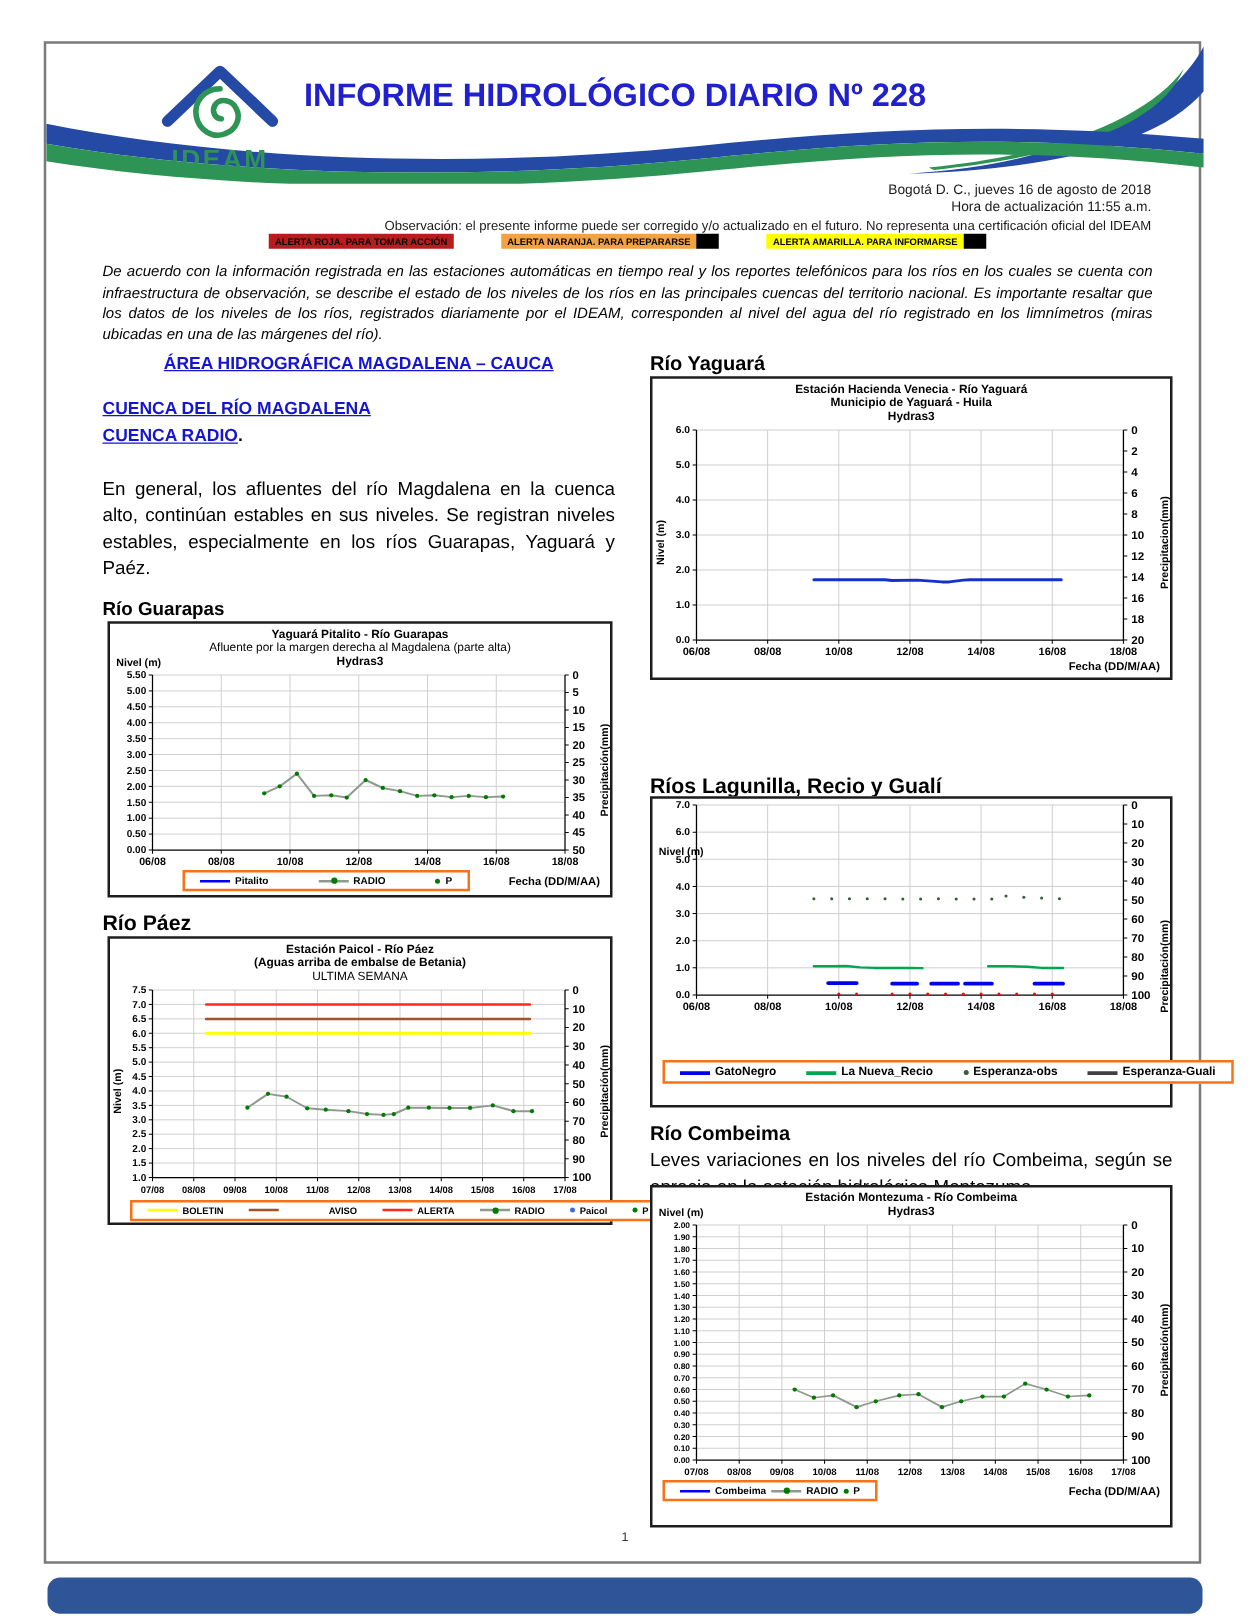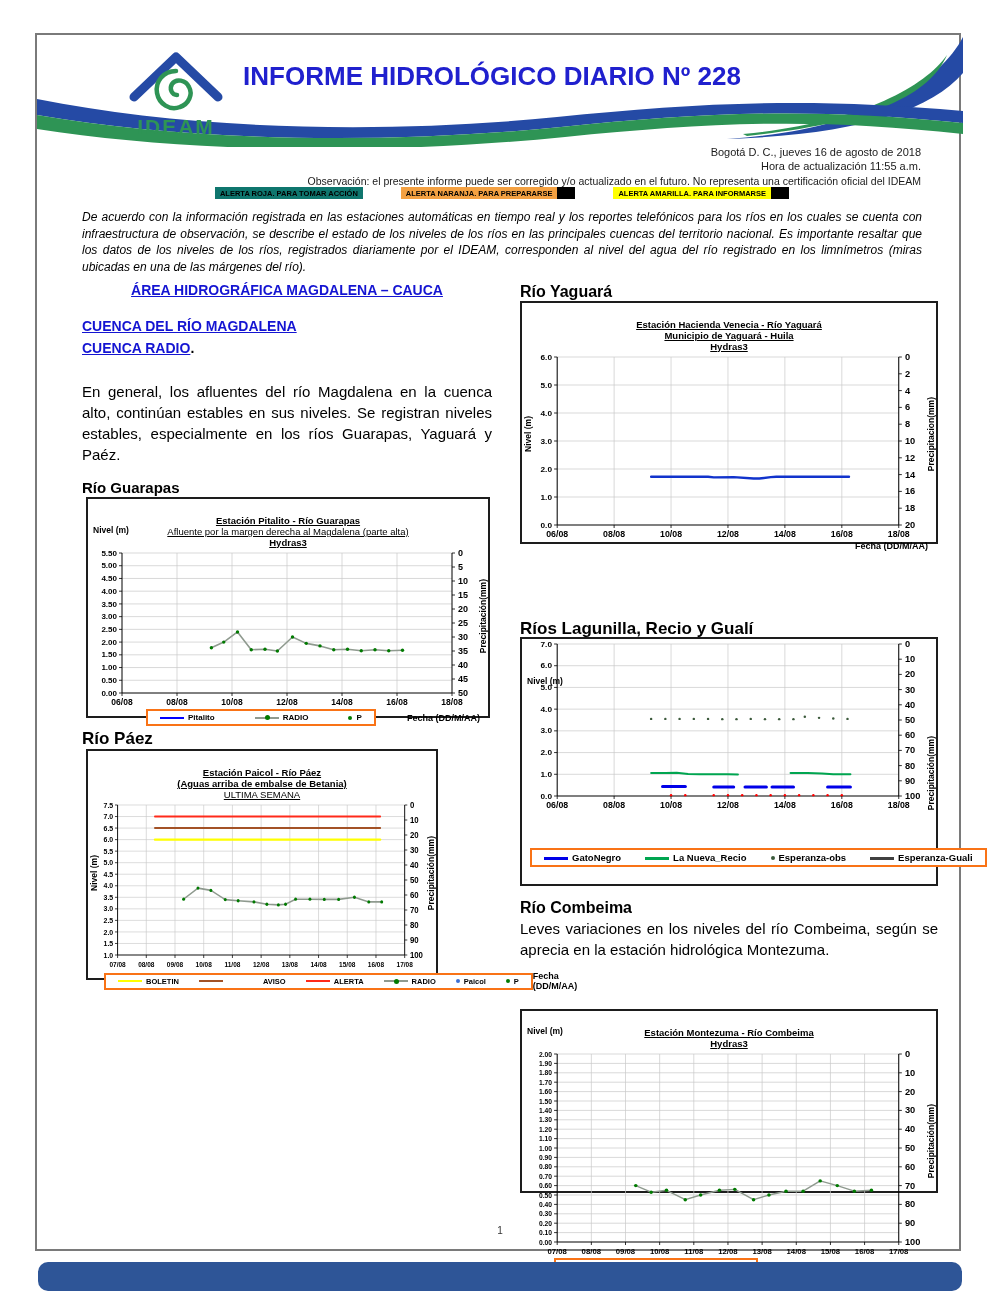--- a/index.html
+++ b/index.html
@@ -18,21 +18,21 @@
   .alert-redact{width:18px;background:#000;}
   .intro{position:absolute;left:45px;top:174px;width:840px;font-size:12px;font-style:italic;line-height:16.5px;text-align:justify;}
   
   .sec-title{position:absolute;left:45px;top:247px;width:410px;text-align:center;color:#1414D2;font-weight:bold;font-size:14px;text-decoration:underline;}
   .sub-head{position:absolute;left:45px;color:#1414D2;font-weight:bold;font-size:14px;}
   .sub-head .u{text-decoration:underline;}
   .body-para{position:absolute;font-size:15px;line-height:21px;text-align:justify;}
   .river-head{position:absolute;font-weight:bold;font-size:15px;color:#000;}
   
   .chart{position:absolute;border:2px solid #1d1d1d;background:#fff;box-sizing:border-box;}
-  .c-titles{text-align:center;padding-top:16px;line-height:11px;font-size:9.5px;color:#000;text-decoration:underline;}
+  .c-titles{text-align:center;padding-top:3px;line-height:11px;font-size:9.5px;color:#000;}
   .c-tb{font-weight:bold;}
   .c-nivel{position:absolute;left:5px;font-size:8.5px;font-weight:bold;z-index:2;}
   .c-vwrap{position:absolute;display:flex;align-items:center;z-index:2;}
   .c-vert{writing-mode:vertical-rl;transform:rotate(180deg);font-size:8.5px;font-weight:bold;}
   .c-svg{display:block;width:100%;}
   .c-row{display:flex;align-items:center;padding:0 8px;margin-top:1px;}
   .c-legend{display:inline-flex;border:2px solid #f97316;padding:2px 12px;align-items:center;background:#fff;}
   .c-li{display:inline-flex;align-items:center;gap:4px;font-weight:bold;white-space:nowrap;}
   .c-fecha{margin-left:auto;font-size:9px;font-weight:bold;}
   .page-num{position:absolute;left:0;top:1190px;width:926px;text-align:center;font-size:10px;color:#333;}
@@ -61,21 +61,21 @@
   <div class="rep-title">INFORME HIDROLÓGICO DIARIO Nº 228</div>
 
   <div class="date-block">
     <div>Bogotá D. C., jueves 16 de agosto de 2018</div>
     <div>Hora de actualización 11:55 a.m.</div>
   </div>
   <div class="obs-line">Observación: el presente informe puede ser corregido y/o actualizado en el futuro. No representa una certificación oficial del IDEAM</div>
 
   <div class="alert-bar" id="alert-bar">
       <span class="alert-group">
-        <span class="alert-seg" style="background: #0f766e;">ALERTA ROJA. PARA TOMAR ACCIÓN</span>
+        <span class="alert-seg" style="background: #b91c1c;">ALERTA ROJA. PARA TOMAR ACCIÓN</span>
       </span>
       <span class="alert-group">
         <span class="alert-seg" style="background: rgb(244, 161, 66);">ALERTA NARANJA. PARA PREPARARSE</span>
         <span class="alert-redact"></span>
       </span>
       <span class="alert-group">
         <span class="alert-seg" style="background: rgb(255, 255, 0);">ALERTA AMARILLA. PARA INFORMARSE</span>
         <span class="alert-redact"></span>
       </span>
     </div>
@@ -87,21 +87,21 @@
     <span class="u">CUENCA DEL RÍO MAGDALENA</span>
   </div>
   <div class="sub-head" style="top:305px;">
     <span class="u">CUENCA RADIO</span><span style="color:#000;">.</span>
   </div>
   <div class="body-para" style="left:45px;top:346px;width:410px;">En general, los afluentes del río Magdalena en la cuenca alto, continúan estables en sus niveles. Se registran niveles estables, especialmente en los ríos Guarapas, Yaguará y Paéz.</div>
 
   <div class="river-head" style="left:45px;top:444px;">Río Guarapas</div>
   <div class="chart" style="left:49px;top:462px;width:404px;height:221px;">
       <div class="c-titles">
-        <div class="c-tb">Estación Pitalito - Río Guarapas</div>
+        <div class="c-tb">Yaguará Pitalito - Río Guarapas</div>
         <div>Afluente por la margen derecha al Magdalena (parte alta)</div>
         <div class="c-tb">Hydras3</div>
       </div>
       <svg viewBox="0 0 400 160" preserveAspectRatio="none" class="c-svg" style="height: 160px;">
         <g>
           <line x1="34" y1="132.27272727272728" x2="364" y2="132.27272727272728" stroke="#c9c9c9" stroke-width="0.7"></line>
           <line x1="34" y1="119.54545454545455" x2="364" y2="119.54545454545455" stroke="#c9c9c9" stroke-width="0.7"></line>
           <line x1="34" y1="106.81818181818181" x2="364" y2="106.81818181818181" stroke="#c9c9c9" stroke-width="0.7"></line>
           <line x1="34" y1="94.0909090909091" x2="364" y2="94.0909090909091" stroke="#c9c9c9" stroke-width="0.7"></line>
           <line x1="34" y1="81.36363636363637" x2="364" y2="81.36363636363637" stroke="#c9c9c9" stroke-width="0.7"></line>
@@ -225,21 +225,21 @@
           <div class="c-li" style="font-size: 8px;">
             <div style="width: 4px; height: 4px; border-radius: 50%; background: rgb(0, 122, 0);"></div>
             <div>P</div>
           </div>
         </div>
         <div class="c-fecha">Fecha (DD/M/AA)</div>
       </div>
     </div>
 
   <div class="river-head" style="left:45px;top:694px;font-size:17px;">Río Páez</div>
-  <div class="chart" style="left:49px;top:714px;width:352px;height:231px;">
+  <div class="chart" style="left:49px;top:714px;width:404px;height:231px;">
       <div class="c-titles">
         <div class="c-tb">Estación Paicol  - Río Páez</div>
         <div class="c-tb">(Aguas arriba de embalse de Betania)</div>
         <div>ULTIMA SEMANA</div>
       </div>
       <svg viewBox="0 0 400 170" preserveAspectRatio="none" class="c-svg" style="height: 170px;">
         <g>
           <line x1="34" y1="143.46153846153845" x2="364" y2="143.46153846153845" stroke="#c9c9c9" stroke-width="0.7"></line>
           <line x1="34" y1="131.92307692307693" x2="364" y2="131.92307692307693" stroke="#c9c9c9" stroke-width="0.7"></line>
           <line x1="34" y1="120.38461538461539" x2="364" y2="120.38461538461539" stroke="#c9c9c9" stroke-width="0.7"></line>
@@ -656,21 +656,21 @@
               <div style="position: absolute; left: 0px; right: 0px; top: 3px; height: 3px; background: rgb(64, 64, 64);"></div>
             </div>
             <div>Esperanza-Guali</div>
           </div>
         </div>
       </div>
     </div>
 
   <div class="river-head" style="left:483px;top:864px;font-size:16px;">Río Combeima</div>
   <div class="body-para" style="left:483px;top:883px;width:418px;">Leves variaciones en los niveles del río Combeima, según se aprecia en la estación hidrológica Montezuma.</div>
-  <div class="chart" style="left:483px;top:974px;width:418px;height:184px;">
+  <div class="chart" style="left:483px;top:913px;width:418px;height:274px;">
       <div class="c-titles">
         <div class="c-tb">Estación Montezuma - Río Combeima</div>
         <div class="c-tb">Hydras3</div>
       </div>
       <svg viewBox="0 0 400 208" preserveAspectRatio="none" class="c-svg" style="height: 208px;">
         <g>
           <line x1="34" y1="183.6" x2="364" y2="183.6" stroke="#c9c9c9" stroke-width="0.7"></line>
           <line x1="34" y1="174.2" x2="364" y2="174.2" stroke="#c9c9c9" stroke-width="0.7"></line>
           <line x1="34" y1="164.8" x2="364" y2="164.8" stroke="#c9c9c9" stroke-width="0.7"></line>
           <line x1="34" y1="155.4" x2="364" y2="155.4" stroke="#c9c9c9" stroke-width="0.7"></line>
@@ -810,21 +810,21 @@
             <circle cx="321.09999999999997" cy="142.24" r="1.7" fill="#007A00"></circle>
             <circle cx="337.59999999999997" cy="141.3" r="1.7" fill="#007A00"></circle>
           </g>
         </g>
       </svg>
       <div class="c-nivel" style="top: 15px;">Nivel (m)</div>
       <div class="c-vwrap" style="right: 0px; top: 26px; height: 208px;">
         <div class="c-vert">Precipitación(mm)</div>
       </div>
       <div class="c-row">
-        <div class="c-legend" style="gap: 20px; margin-left: 24px;">
+        <div class="c-legend" style="gap: 4px; margin-left: 0;">
           <div class="c-li" style="font-size: 8px;">
             <div style="position: relative; width: 24px; height: 8px; display: inline-block;">
               <div style="position: absolute; left: 0px; right: 0px; top: 3px; height: 2px; background: rgb(0, 0, 255);"></div>
             </div>
             <div>Combeima</div>
           </div>
           <div class="c-li" style="font-size: 8px;">
             <div style="position: relative; width: 24px; height: 8px; display: inline-block;">
               <div style="position: absolute; left: 0px; right: 0px; top: 3px; height: 2px; background: rgb(143, 154, 143);"></div>
               <div style="position: absolute; left: 10px; top: 1.5px; width: 5px; height: 5px; border-radius: 50%; background: rgb(0, 122, 0);"></div>

